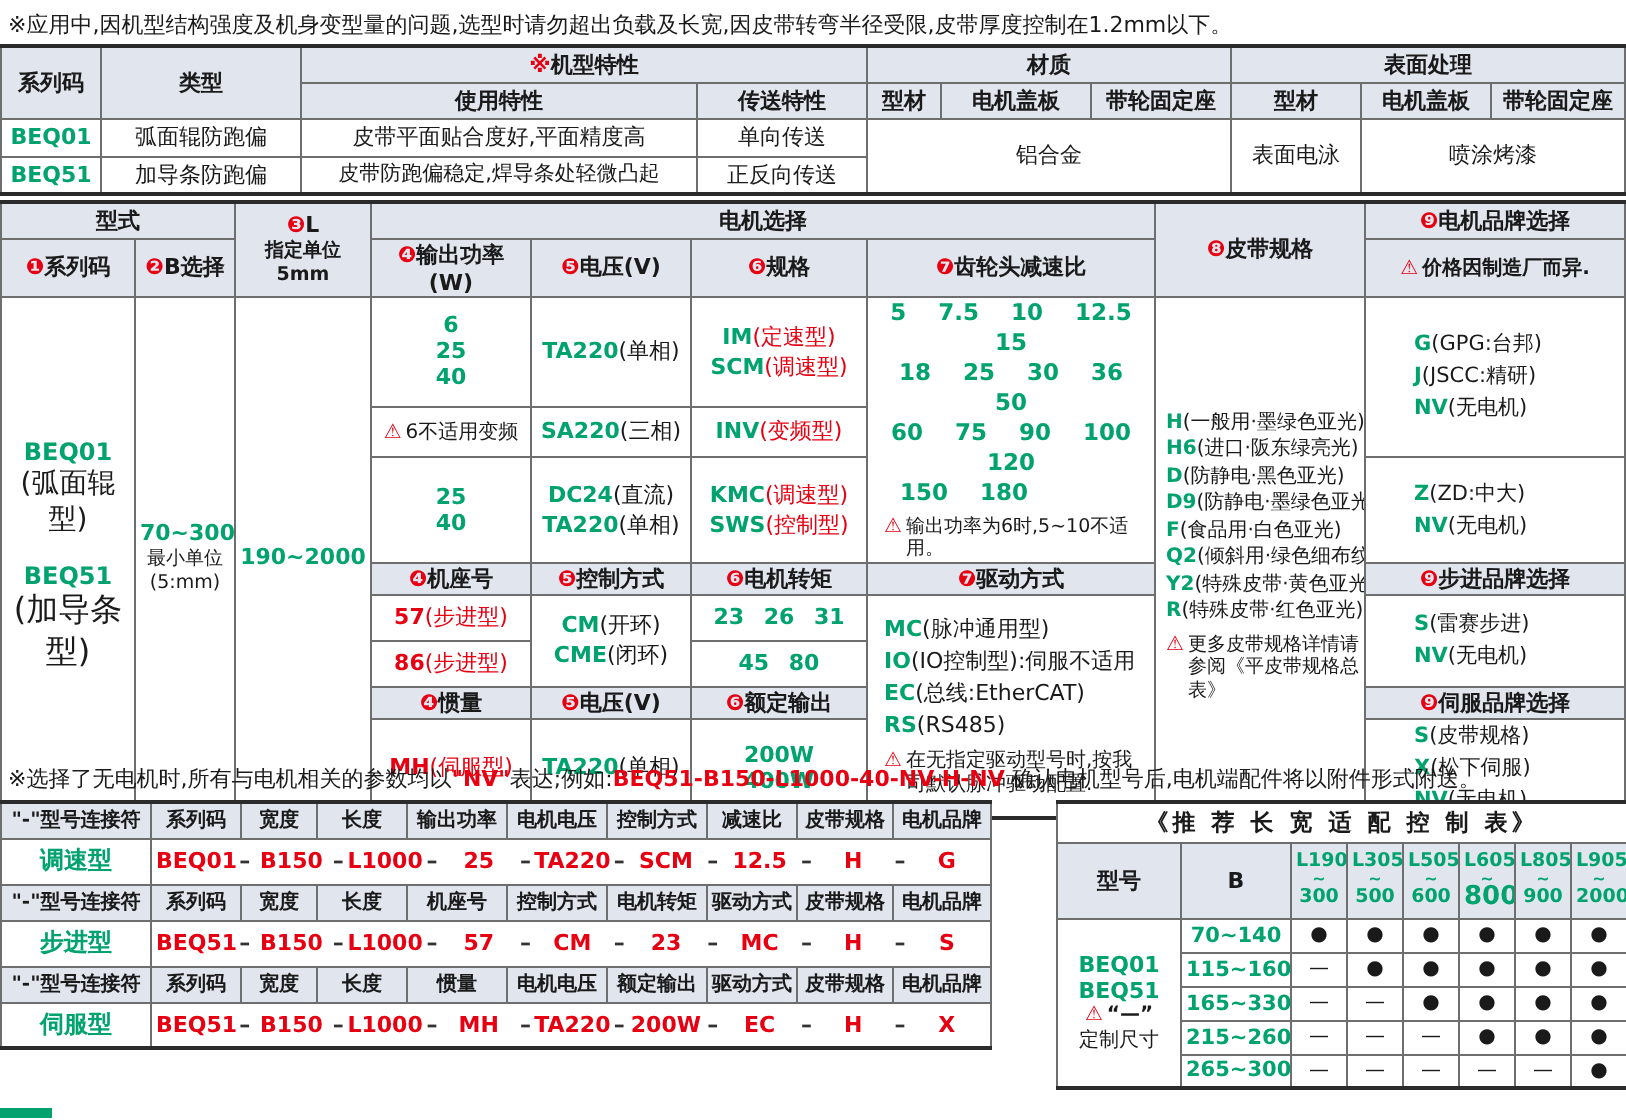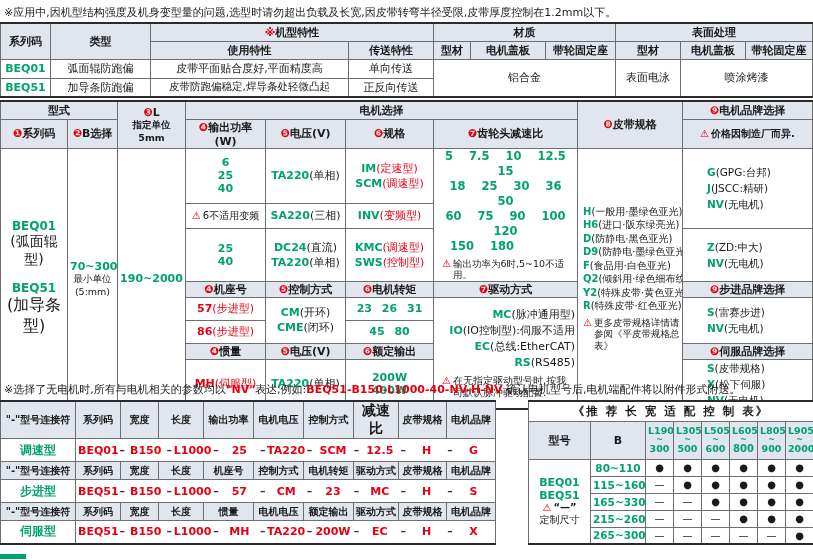--- a/index.html
+++ b/index.html
@@ -18,21 +18,21 @@
   .hd td, td.hd { background:#e1e6ee; font-weight:bold; font-size:11px; }
   .thick { border-top:2px solid #2b2b2b; border-bottom:2px solid #2b2b2b; }
   .g  { color:#00a26e; font-weight:bold; }
   .r  { color:#e60012; }
   .rb { color:#e60012; font-weight:bold; }
   .cn { color:#e60012; font-weight:bold; font-size:11px; }
   .warn-ic { color:#e60012; font-weight:bold; font-size:10px; margin-right:2px; }
   .small { font-size:9.5px; font-weight:normal; }
   .note-line { position:absolute; left:4px; font-size:11px; white-space:nowrap; }
   .bl { font-size:10px; line-height:13.5px; text-align:left; white-space:nowrap; }
-  .dl { font-size:11px; line-height:16px; text-align:right; white-space:nowrap; }
+  .dl { font-size:11px; line-height:16px; text-align:left; white-space:nowrap; }
   .brl { font-size:10.5px; line-height:16px; text-align:left; white-space:nowrap; padding-left:22px; }
   .gl { word-spacing:12px; font-size:11.5px; line-height:15px; }
   .wnote { font-size:9.5px; display:flex; align-items:flex-start; text-align:left; line-height:11.5px; margin-top:4px; }
   .vflex { display:flex; align-items:center; }
   .tok { flex:1; text-align:center; }
   .dash { color:#333; font-weight:bold; padding:0 1px; }
   .ttl td { background:#fff; font-weight:bold; font-size:12px; letter-spacing:2px; }
   .mark { font-size:10px; }
   .page-marker { position:absolute; left:0; top:554px; width:26px; height:5px; background:#00a26e; }
 </style>
@@ -276,21 +276,21 @@
     <tbody>
 
     <tr class="hd" style="height:18px;font-size:10px">
       <td style="font-size:10px">"-"型号连接符</td>
       <td style="font-size:10px">系列码</td>
       <td style="font-size:10px">宽度</td>
       <td style="font-size:10px">长度</td>
       <td style="font-size:10px">输出功率</td>
       <td style="font-size:10px">电机电压</td>
       <td style="font-size:10px">控制方式</td>
-      <td style="font-size:14px">减速比</td>
+      <td style="font-size:10px">减速比</td>
       <td style="font-size:10px">皮带规格</td>
       <td style="font-size:10px">电机品牌</td>
     </tr>
     <tr style="height:23px">
       <td class="g" style="font-size:12px">调速型</td>
       <td colspan="9">
         <div class="vflex">
           <span class="tok rb">BEQ01</span>
               <span class="dash">–</span>
           <span class="tok rb">B150</span>
@@ -417,41 +417,41 @@
             <div class="g" style="font-size:9.5px;line-height:10px">500</div>
           </td>
       <td>
             <div class="g" style="font-size:9.5px;line-height:10px">L505</div>
             <div class="g" style="font-size:8px;line-height:8px">~</div>
             <div class="g" style="font-size:9.5px;line-height:10px">600</div>
           </td>
       <td>
             <div class="g" style="font-size:9.5px;line-height:10px">L605</div>
             <div class="g" style="font-size:8px;line-height:8px">~</div>
-            <div class="g" style="font-size:10px;line-height:10px">800</div>
+            <div class="g" style="font-size:13px;line-height:10px">800</div>
           </td>
       <td>
             <div class="g" style="font-size:9.5px;line-height:10px">L805</div>
             <div class="g" style="font-size:8px;line-height:8px">~</div>
             <div class="g" style="font-size:9.5px;line-height:10px">900</div>
           </td>
       <td>
             <div class="g" style="font-size:9.5px;line-height:10px">L905</div>
             <div class="g" style="font-size:8px;line-height:8px">~</div>
             <div class="g" style="font-size:9.5px;line-height:10px">2000</div>
           </td>
     </tr>
     <tr style="height:17px">
       <td rowspan="5">
         <div class="g" style="font-size:11px">BEQ01</div>
         <div class="g" style="font-size:11px">BEQ51</div>
         <div style="font-size:10px"><span class="warn-ic">⚠</span><span style="font-weight:bold">“—”</span></div>
         <div style="font-size:10px">定制尺寸</div>
       </td>
-      <td class="g" style="font-size:10.5px">80~110</td>
+      <td class="g" style="font-size:10.5px">70~140</td>
       <td class="mark">●</td>
       <td class="mark">●</td>
       <td class="mark">●</td>
       <td class="mark">●</td>
       <td class="mark">●</td>
       <td class="mark">●</td>
     </tr>
     <tr style="height:17px">
       <td class="g" style="font-size:10.5px">115~160</td>
       <td class="mark">—</td>

